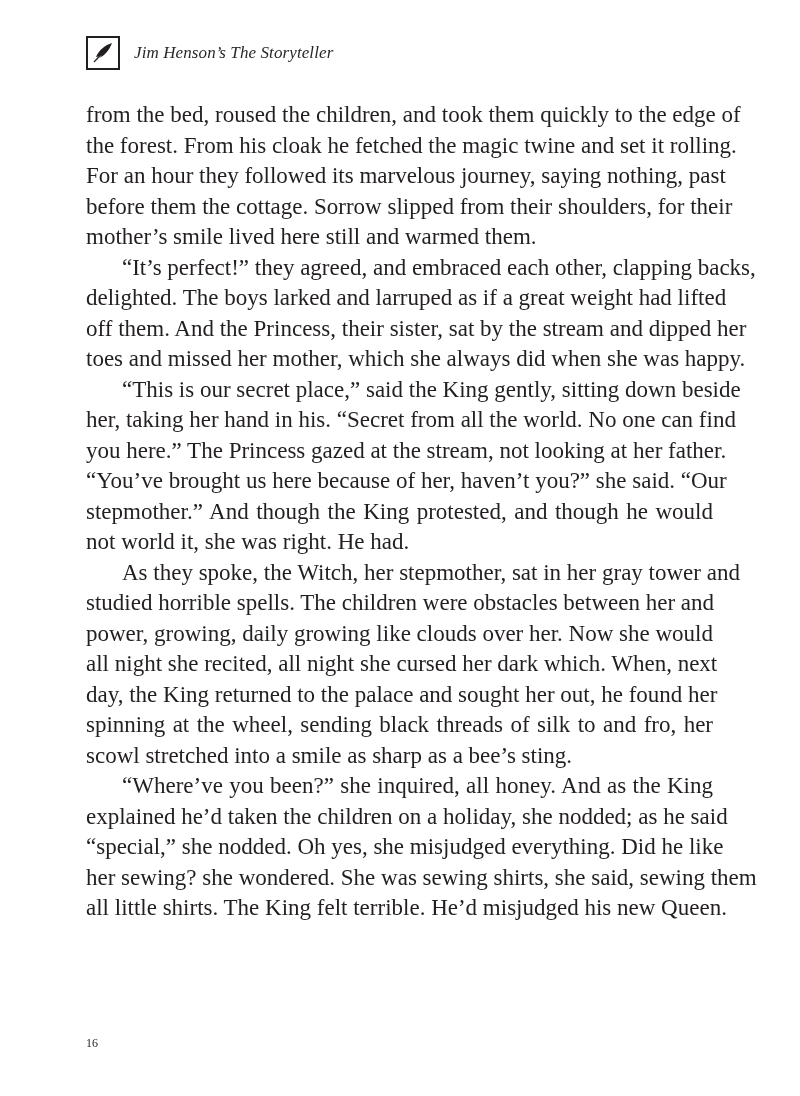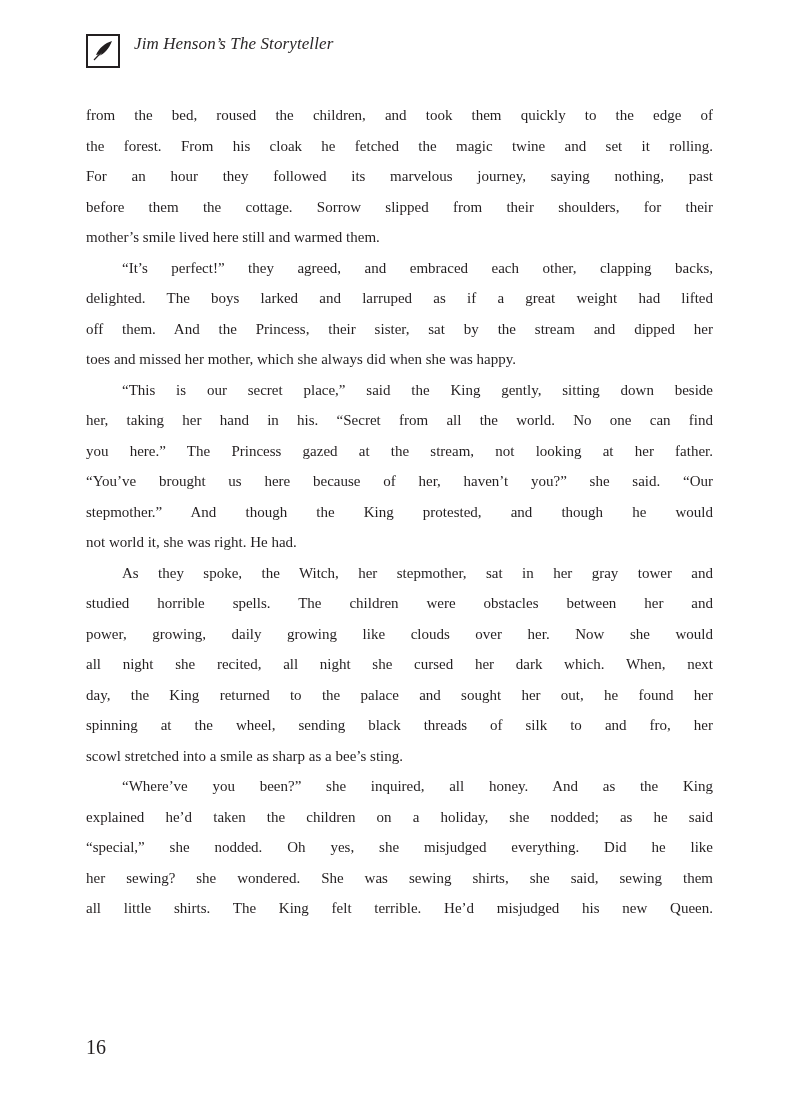--- a/index.html
+++ b/index.html
@@ -14,21 +14,21 @@
       overflow: hidden;
       font-family: "Liberation Serif", "DejaVu Serif", serif;
       color: #231f20;
     }
     .running-head {
       position: absolute;
       left: 86px;
       top: 34px;
       height: 38px;
       display: flex;
-      align-items: flex-start;
+      align-items: center;
     }
     .quill-box {
       width: 34px;
       height: 34px;
       border: 2px solid #231f20;
       box-sizing: border-box;
       display: flex;
       align-items: center;
       justify-content: center;
     }
@@ -38,42 +38,42 @@
       font-style: italic;
       font-size: 17px;
       color: #2b2829;
       letter-spacing: 0.1px;
     }
     .body-text {
       position: absolute;
       left: 86px;
       top: 100px;
       width: 627px;
-      font-size: 15px;
+      font-size: 23px;
       line-height: 30.5px;
     }
     .line {
       display: block;
       height: 30.5px;
       white-space: nowrap;
       text-align: justify;
       text-align-last: justify;
       overflow: visible;
     }
     .line.last {
       text-align-last: left;
     }
     .line.indent {
       text-indent: 36px;
     }
     .folio {
       position: absolute;
       left: 86px;
       top: 1036px;
-      font-size: 20px;
+      font-size: 12px;
       color: #231f20;
     }
   </style>
 </head>
 <body>
 
 <header class="running-head">
   <div class="quill-box">
     <svg width="26" height="26" viewBox="0 0 26 26">
       <path d="M22 3 C 15 5, 9 10, 6 17 C 8 17, 10 16, 12 14 C 11 16, 10 17, 9 18 C 14 16, 19 11, 22 3 Z" fill="#231f20"></path>

